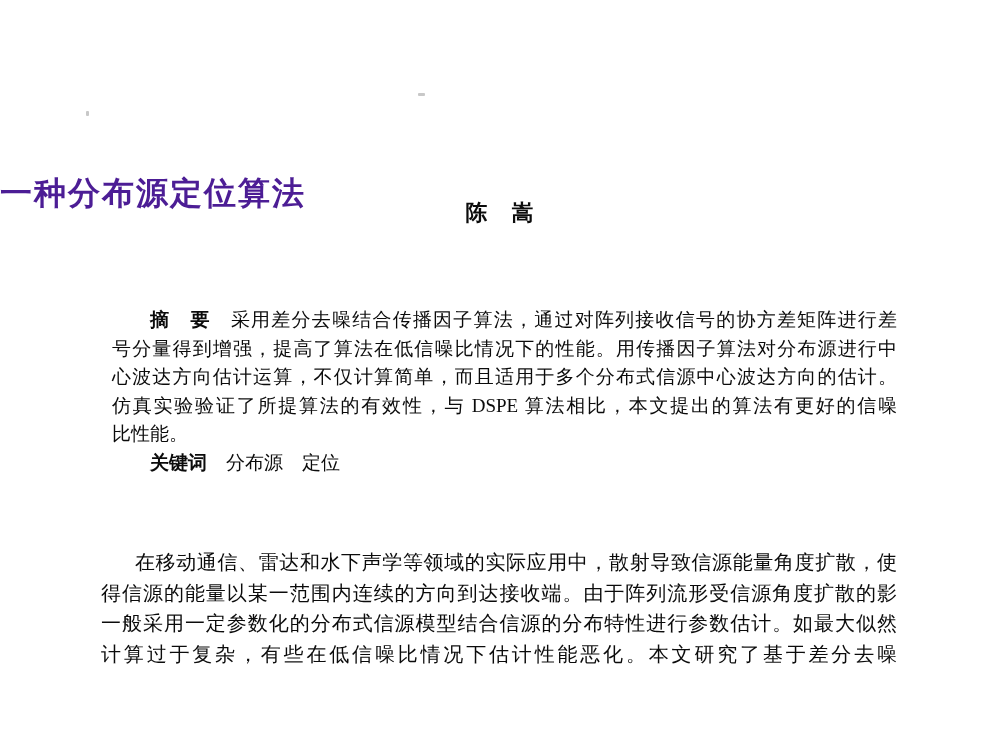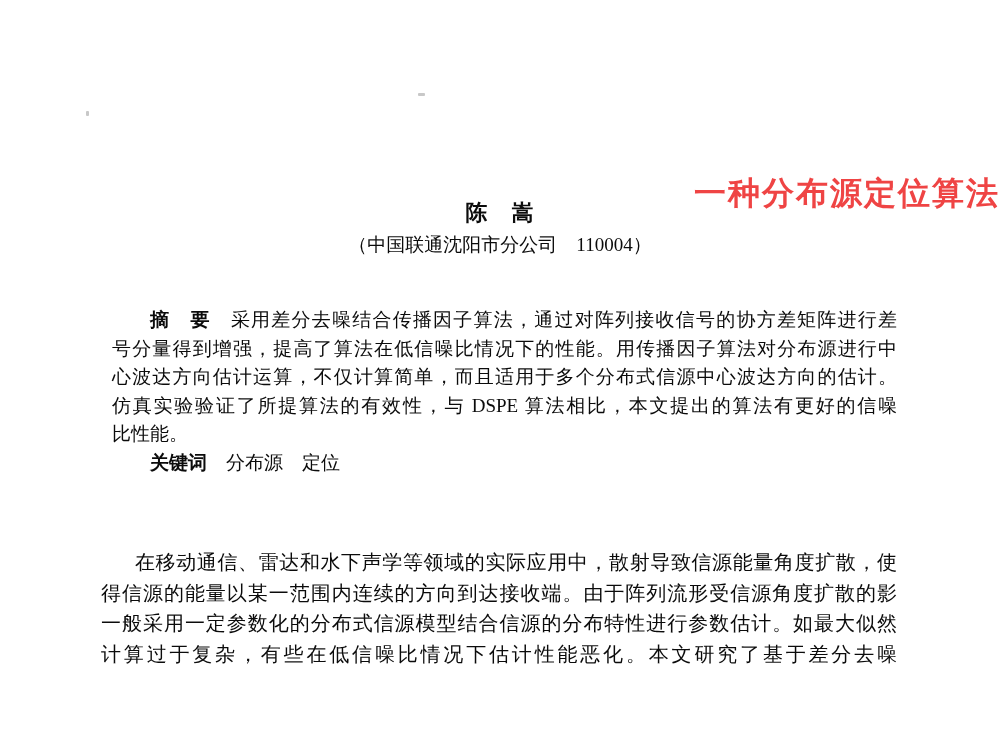--- a/index.html
+++ b/index.html
@@ -8,26 +8,26 @@
     width:1000px;height:732px;
     background:#ffffff;
     overflow:hidden;
     color:#0b0b0b;
     margin:0 auto;
     font-family:"Liberation Serif","DejaVu Serif",serif;
   }
   .hei{font-family:"Liberation Sans","DejaVu Sans",sans-serif;font-weight:bold;margin-top:28px;}
   .title{
     position:absolute;top:152px;left:0;width:1000px;
-    text-align:right;
+    text-align:left;
     font-family:"Liberation Sans","DejaVu Sans",sans-serif;
     font-weight:bold;
     font-size:32px;line-height:40px;
     letter-spacing:2px;
-    color:#ef4444;
+    color:#4c1d95;
   }
   .author{
     position:absolute;top:199px;left:0;width:1000px;
     text-align:center;
     font-family:"Liberation Sans","DejaVu Sans",sans-serif;
     font-weight:bold;
     font-size:22px;line-height:28px;
     letter-spacing:1px;
   }
   .affiliation{
@@ -56,21 +56,20 @@
 
 <div class="page">
 
   <span class="speck speck-1"></span>
   <span class="speck speck-2"></span>
 
   <h1 class="title">一种分布源定位算法</h1>
 
   <div class="author">陈　嵩</div>
 
-  <div class="affiliation">（中国联通沈阳市分公司　110004）</div>
 
   <div class="abstract">
     <div class="jline indent-abs"><span class="hei">摘　要</span><span>　采用差分去噪结合传播因子算法，通过对阵列接收信号的协方差矩阵进行差</span></div>
     <div class="jline">号分量得到增强，提高了算法在低信噪比情况下的性能。用传播因子算法对分布源进行中</div>
     <div class="jline">心波达方向估计运算，不仅计算简单，而且适用于多个分布式信源中心波达方向的估计。</div>
     <div class="jline">仿真实验验证了所提算法的有效性，与 DSPE 算法相比，本文提出的算法有更好的信噪</div>
     <div class="nline">比性能。</div>
     <div class="nline indent-abs"><span class="hei">关键词</span><span>　分布源　定位</span></div>
   </div>
 

